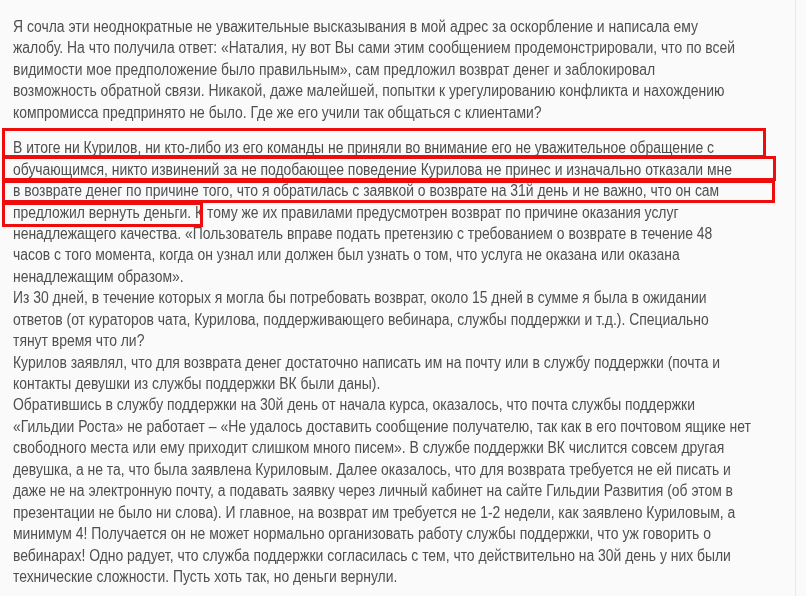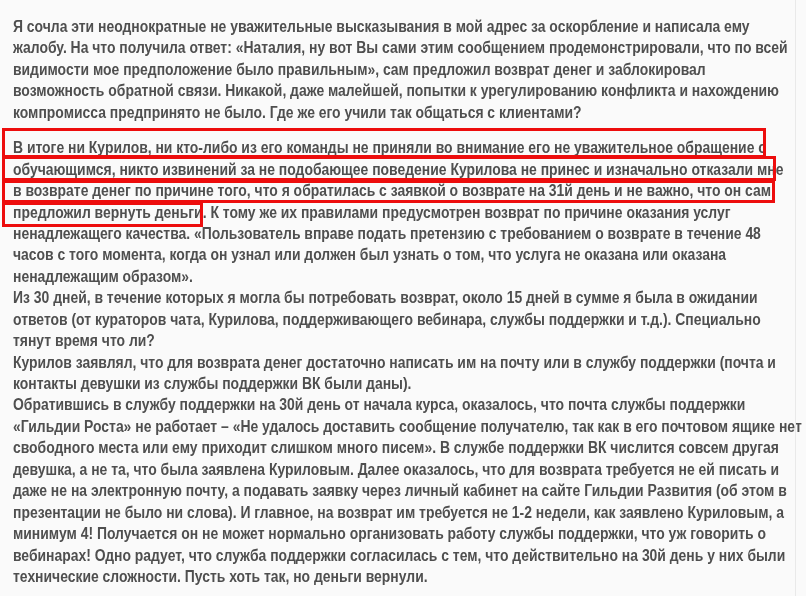--- a/index.html
+++ b/index.html
@@ -11,21 +11,20 @@
     height: 596px;
     background: #fafafa;
     overflow: hidden;
     position: relative;
     font-family: "Liberation Sans", sans-serif;
   }
   .stage {
     position: relative;
     width: 806px;
     height: 432px;
-    font-weight: bold;
   }
   
   .doc {
     position: absolute;
     left: 13px;
     top: 16px;
     width: 920px;
     color: #4f4f4f;
     font-size: 16px;
     line-height: 21.45px;

